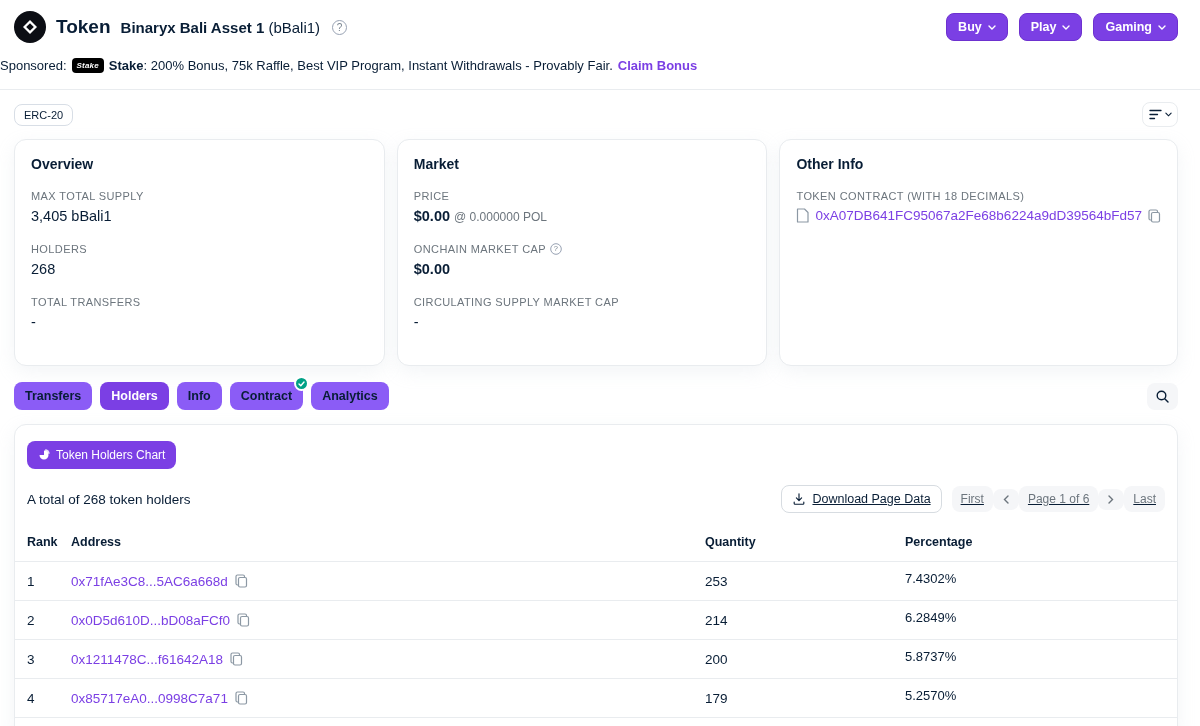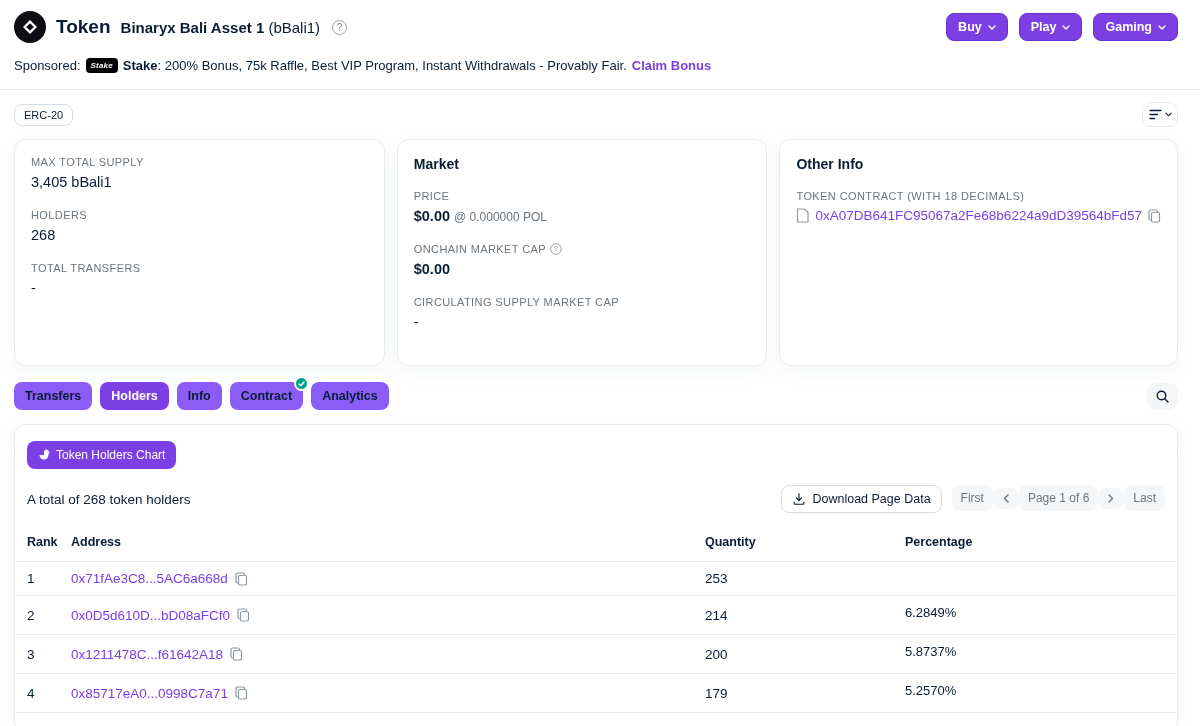--- a/index.html
+++ b/index.html
@@ -15,21 +15,21 @@
   .token-title b { font-weight:700; }
   .token-sym { font-weight:400; }
   .help-circle { width:15px; height:15px; border:1px solid #98a2b3; border-radius:50%; color:#77838f;
     font-size:10px; display:inline-flex; align-items:center; justify-content:center; margin-left:4px; }
   .topbar-right { display:flex; gap:11px; }
   .nav-btn { display:inline-flex; align-items:center; gap:6px; background:#7b3fe4; border:1px solid #6d31cf;
     color:#fff; font-size:12.5px; font-weight:600; padding:6px 11px; border-radius:8px; cursor:pointer;
     font-family:"Liberation Sans", sans-serif; }
 
   
-  .sponsored { display:flex; align-items:flex-end; gap:5px; padding:5px 14px 16px; font-size:13px; flex-wrap:wrap; }
+  .sponsored { display:flex; align-items:flex-end; gap:5px; padding:5px 0 16px; font-size:13px; flex-wrap:wrap; }
   .stake-badge { background:#000; color:#fff; border-radius:4px; font-size:8px; font-weight:700;
     font-style:italic; padding:3px 5px; letter-spacing:.2px; }
   .sp-brand { font-weight:700; }
   .sp-cta { color:#7b3fe4; font-weight:700; text-decoration:none; }
   .divider { border:0; border-top:1px solid #e9ecef; }
 
   
   .badge-row { display:flex; align-items:center; justify-content:space-between; padding:12px 22px 10px 14px; }
   .erc-badge { border:1px solid #d8dee6; border-radius:8px; background:#fff; padding:4px 9px; font-size:11px; }
   .filter-btn { width:36px; height:25px; border:1px solid #e9ecef; border-radius:8px; background:#fff;
@@ -58,21 +58,21 @@
     display:flex; align-items:center; justify-content:center; cursor:pointer; }
 
   
   .holders-card { margin:0 22px 0 14px; border:1px solid #e9ecef; border-radius:12px; background:#fff;
     box-shadow:0 6px 18px rgba(189,197,209,.18); padding:16px 0 0; }
   .chart-btn { display:inline-flex; align-items:center; gap:6px; background:#7b3fe4; color:#fff; border:0;
     font-size:12px; font-weight:500; padding:7px 11px; border-radius:8px; margin:0 0 16px 12px; cursor:pointer;
     font-family:"Liberation Sans", sans-serif; }
   .totals-row { display:flex; align-items:center; justify-content:space-between; padding:0 12px; margin-bottom:14px; }
   .total-text { font-size:13.5px; }
-  .right-controls { display:flex; align-items:flex-start; gap:10px; }
+  .right-controls { display:flex; align-items:center; gap:10px;text-decoration:underline; }
   .download-btn { display:inline-flex; align-items:center; gap:6px; background:#fff; border:1px solid #d7dce1;
     border-radius:8px; padding:6px 10px; font-size:12.5px; color:#081d35; cursor:pointer;
     font-family:"Liberation Sans", sans-serif; }
   .pagination { display:flex; align-items:center; gap:0; }
   .pg { background:#f5f6f8; border:0; color:#6c757d; font-size:12px; font-weight:500; padding:6px 9px;
     border-radius:8px; cursor:pointer; font-family:"Liberation Sans", sans-serif; }
   .pg.arrow { width:26px; display:flex; align-items:center; justify-content:center; padding:6px 0; }
   .pg.label { cursor:default; }
 
   
@@ -149,20 +149,21 @@
       </svg>
     <svg width="7" height="5" viewBox="0 0 8 5">
         <path d="M1 1l3 3 3-3" stroke="#081d35" stroke-width="1.3" fill="none" stroke-linecap="round"></path>
       </svg>
   </button>
 </div>
 
 <div class="cards">
 
   <section class="card">
+    <h3>Overview</h3>
     <div class="f-label">MAX TOTAL SUPPLY</div>
     <div class="f-value">3,405 bBali1</div>
     <div class="f-label">HOLDERS</div>
     <div class="f-value">268</div>
     <div class="f-label">TOTAL TRANSFERS</div>
     <div class="f-value">-</div>
   </section>
 
   <section class="card">
     <h3>Market</h3>
@@ -276,20 +277,24 @@
       <span class="cell-addr">
         <a href="#">0x71fAe3C8...5AC6a668d</a>
         <button class="copy-btn">
           <svg width="13" height="14" viewBox="0 0 13 14">
               <rect x="3.5" y="3.5" width="8" height="9.5" rx="1.5" fill="none" stroke="#8c98a4" stroke-width="1.2"></rect>
               <path d="M9.5 3.5v-1a1.5 1.5 0 0 0-1.5-1.5H2.5A1.5 1.5 0 0 0 1 2.5v7A1.5 1.5 0 0 0 2.5 11h1" fill="none" stroke="#8c98a4" stroke-width="1.2"></path>
             </svg>
         </button>
       </span>
       <span class="cell-qty">253</span>
+      <span class="cell-pct">
+        <span class="pct-text">7.4302%</span>
+        <span class="pct-bar" style="width: 22.3px;"></span>
+      </span>
     </div>
 
     <div class="t-row">
       <span class="cell-rank">2</span>
       <span class="cell-addr">
         <a href="#">0x0D5d610D...bD08aFCf0</a>
         <button class="copy-btn">
           <svg width="13" height="14" viewBox="0 0 13 14">
               <rect x="3.5" y="3.5" width="8" height="9.5" rx="1.5" fill="none" stroke="#8c98a4" stroke-width="1.2"></rect>
               <path d="M9.5 3.5v-1a1.5 1.5 0 0 0-1.5-1.5H2.5A1.5 1.5 0 0 0 1 2.5v7A1.5 1.5 0 0 0 2.5 11h1" fill="none" stroke="#8c98a4" stroke-width="1.2"></path>

